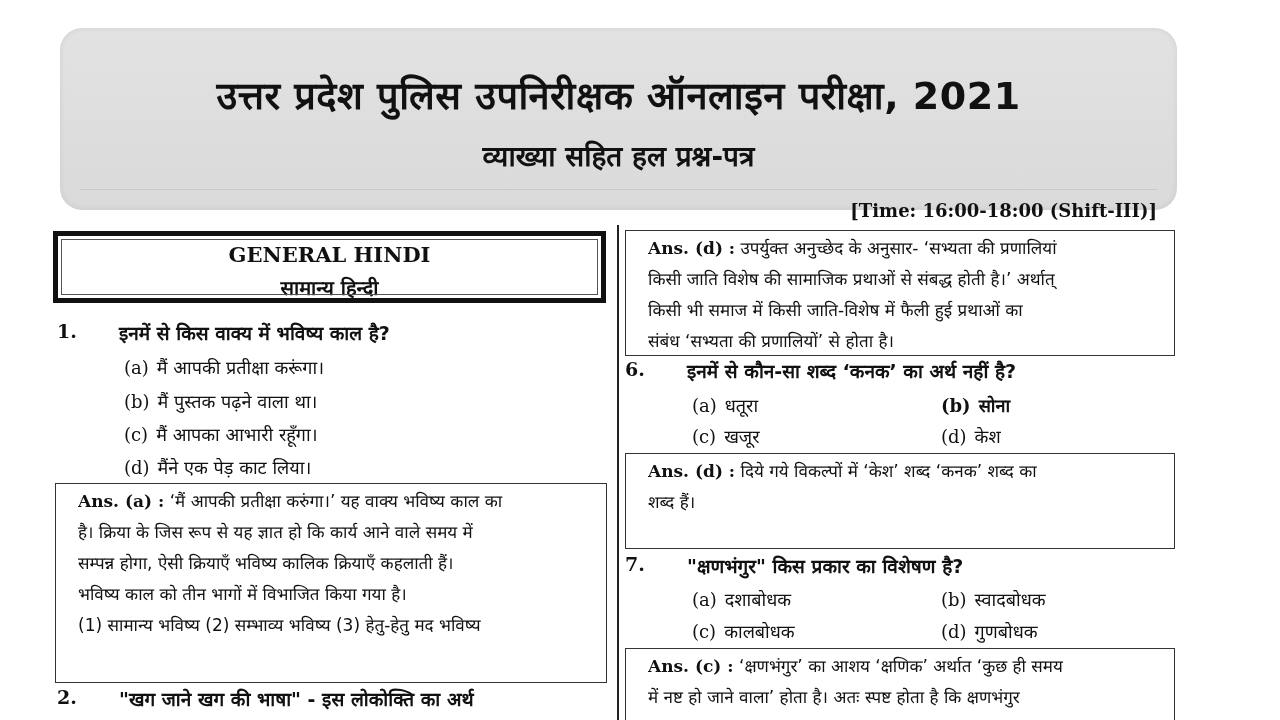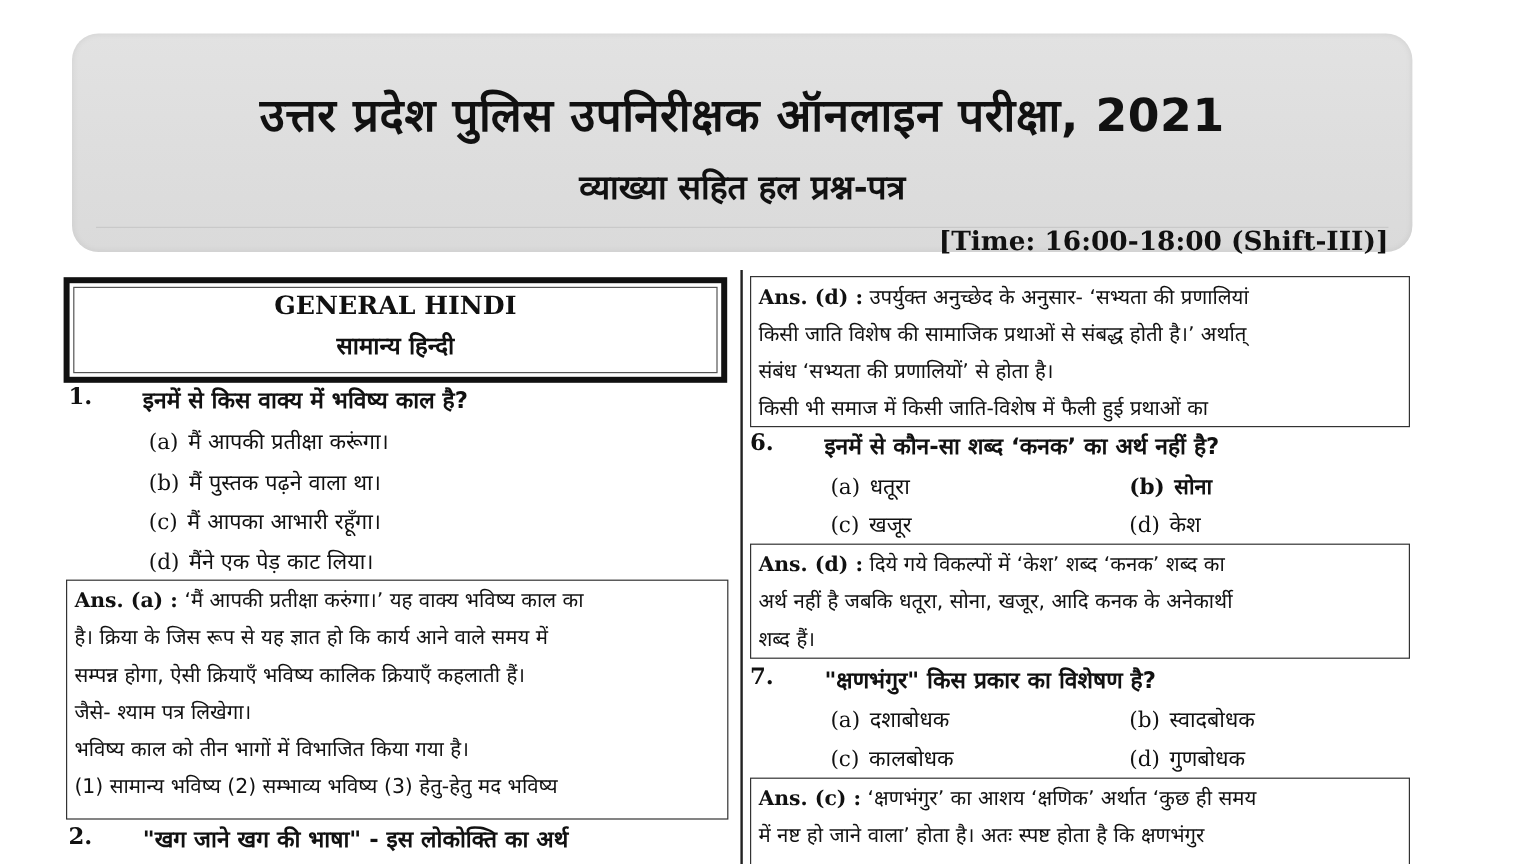--- a/index.html
+++ b/index.html
@@ -21,46 +21,46 @@
   }
   .h-sub {
     position:absolute; left:0; right:0; top:108px; text-align:center;
     font-weight:bold; font-size:28px; color:#111;
     font-family: "DejaVu Sans", "Liberation Sans", sans-serif;
   }
   .h-sep {
     position:absolute; left:20px; right:20px; top:161px; height:1px; background:#c9c9c9;
   }
   .h-date { position:absolute; left:24px; top:168px; font-size:22px; font-weight:bold; }
-  .h-time { position:absolute; right:20px; top:160px; font-size:22px; font-weight:bold; }
+  .h-time { position:absolute; right:20px; top:172px; font-size:18px; font-weight:bold; }
 
   .col-divider { position:absolute; left:617px; top:225px; width:2px; height:495px; background:#222; }
 
   .section-box {
-    position:absolute; left:53px; top:231px; width:553px; height:88px;
+    position:absolute; left:53px; top:231px; width:553px; height:72px;
     border:5px solid #111; box-sizing:border-box;
   }
   .section-box::after {
     content:""; position:absolute; left:3px; top:3px; right:3px; bottom:3px;
     border:1px solid #555;
   }
   .sec-en { position:absolute; left:0; right:0; top:6px; text-align:center; font-size:21px; font-weight:bold; }
   .sec-hi { position:absolute; left:0; right:0; top:38px; text-align:center; font-size:20px; font-weight:bold;
             font-family:"DejaVu Sans","Liberation Sans",sans-serif; }
 
   .q { position:absolute; font-size:19px; font-weight:bold; font-family:"DejaVu Sans","Liberation Sans",sans-serif; white-space:nowrap; }
   .q .num { position:absolute; left:0; top:0; font-family:"DejaVu Serif","Liberation Serif",serif; }
   .q .txt { position:absolute; left:62px; top:0; }
 
   .opt { position:absolute; font-size:18px; white-space:nowrap; font-family:"DejaVu Sans","Liberation Sans",sans-serif; }
   .opt .lbl { font-family:"DejaVu Serif","Liberation Serif",serif; margin-right:8px; }
 
   .ans {
     position:absolute; border:1.5px solid #333; box-sizing:border-box;
-    padding:2px 6px 0 6px; font-size:17px; line-height:31px;
+    padding:2px 6px 0 22px; font-size:17px; line-height:31px;
     font-family:"DejaVu Sans","Liberation Sans",sans-serif; text-align:justify;
   }
   .ans .line { display:block; white-space:nowrap; overflow:hidden; }
   .ans b.tag { font-family:"DejaVu Serif","Liberation Serif",serif; font-weight:bold; }
 </style>
 </head>
 <body>
 
 <div class="header">
   <div class="h-title">उत्तर प्रदेश पुलिस उपनिरीक्षक ऑनलाइन परीक्षा, 2021</div>
@@ -82,49 +82,47 @@
 </div>
 <div class="opt" style="left:124px; top:355px;"><span class="lbl">(a)</span><span>मैं आपकी प्रतीक्षा करूंगा।</span></div>
 <div class="opt" style="left:124px; top:389px;"><span class="lbl">(b)</span><span>मैं पुस्तक पढ़ने वाला था।</span></div>
 <div class="opt" style="left:124px; top:422px;"><span class="lbl">(c)</span><span>मैं आपका आभारी रहूँगा।</span></div>
 <div class="opt" style="left:124px; top:455px;"><span class="lbl">(d)</span><span>मैंने एक पेड़ काट लिया।</span></div>
 
 <div class="ans" style="left:55px; top:483px; width:552px; height:200px;">
   <span class="line"><b class="tag">Ans. (a) :</b><span> ‘मैं आपकी प्रतीक्षा करुंगा।’ यह वाक्य भविष्य काल का</span></span>
   <span class="line">है। क्रिया के जिस रूप से यह ज्ञात हो कि कार्य आने वाले समय में</span>
   <span class="line">सम्पन्न होगा, ऐसी क्रियाएँ भविष्य कालिक क्रियाएँ कहलाती हैं।</span>
-  <span class="line">जैसे- श्याम पत्र लिखेगा।</span>
   <span class="line">भविष्य काल को तीन भागों में विभाजित किया गया है।</span>
   <span class="line">(1) सामान्य भविष्य (2) सम्भाव्य भविष्य (3) हेतु-हेतु मद भविष्य</span>
 </div>
 
 <div class="q" style="left:57px; top:686px;">
   <span class="num">2.</span>
   <span class="txt">"खग जाने खग की भाषा" - इस लोकोक्ति का अर्थ</span>
 </div>
 
 <div class="ans" style="left:625px; top:230px; width:550px; height:126px;">
   <span class="line"><b class="tag">Ans. (d) :</b><span> उपर्युक्त अनुच्छेद के अनुसार- ‘सभ्यता की प्रणालियां</span></span>
   <span class="line">किसी जाति विशेष की सामाजिक प्रथाओं से संबद्ध होती है।’ अर्थात्</span>
+  <span class="line">किसी भी समाज में किसी जाति-विशेष में फैली हुई प्रथाओं का</span>
   <span class="line">संबंध ‘सभ्यता की प्रणालियों’ से होता है।</span>
-  <span class="line">किसी भी समाज में किसी जाति-विशेष में फैली हुई प्रथाओं का</span>
 </div>
 
 <div class="q" style="left:625px; top:358px;">
   <span class="num">6.</span>
   <span class="txt">इनमें से कौन-सा शब्द ‘कनक’ का अर्थ नहीं है?</span>
 </div>
 <div class="opt" style="left:692px; top:393px;"><span class="lbl">(a)</span><span>धतूरा</span></div>
 <div class="opt" style="left:941px; top:393px;font-weight:bold;"><span class="lbl">(b)</span><span>सोना</span></div>
 <div class="opt" style="left:692px; top:424px;"><span class="lbl">(c)</span><span>खजूर</span></div>
 <div class="opt" style="left:941px; top:424px;"><span class="lbl">(d)</span><span>केश</span></div>
 
 <div class="ans" style="left:625px; top:453px; width:550px; height:96px;">
   <span class="line"><b class="tag">Ans. (d) :</b><span> दिये गये विकल्पों में ‘केश’ शब्द ‘कनक’ शब्द का</span></span>
-  <span class="line">अर्थ नहीं है जबकि धतूरा, सोना, खजूर, आदि कनक के अनेकार्थी</span>
   <span class="line">शब्द हैं।</span>
 </div>
 
 <div class="q" style="left:625px; top:553px;">
   <span class="num">7.</span>
   <span class="txt">"क्षणभंगुर" किस प्रकार का विशेषण है?</span>
 </div>
 <div class="opt" style="left:692px; top:587px;"><span class="lbl">(a)</span><span>दशाबोधक</span></div>
 <div class="opt" style="left:941px; top:587px;"><span class="lbl">(b)</span><span>स्वादबोधक</span></div>
 <div class="opt" style="left:692px; top:619px;"><span class="lbl">(c)</span><span>कालबोधक</span></div>

